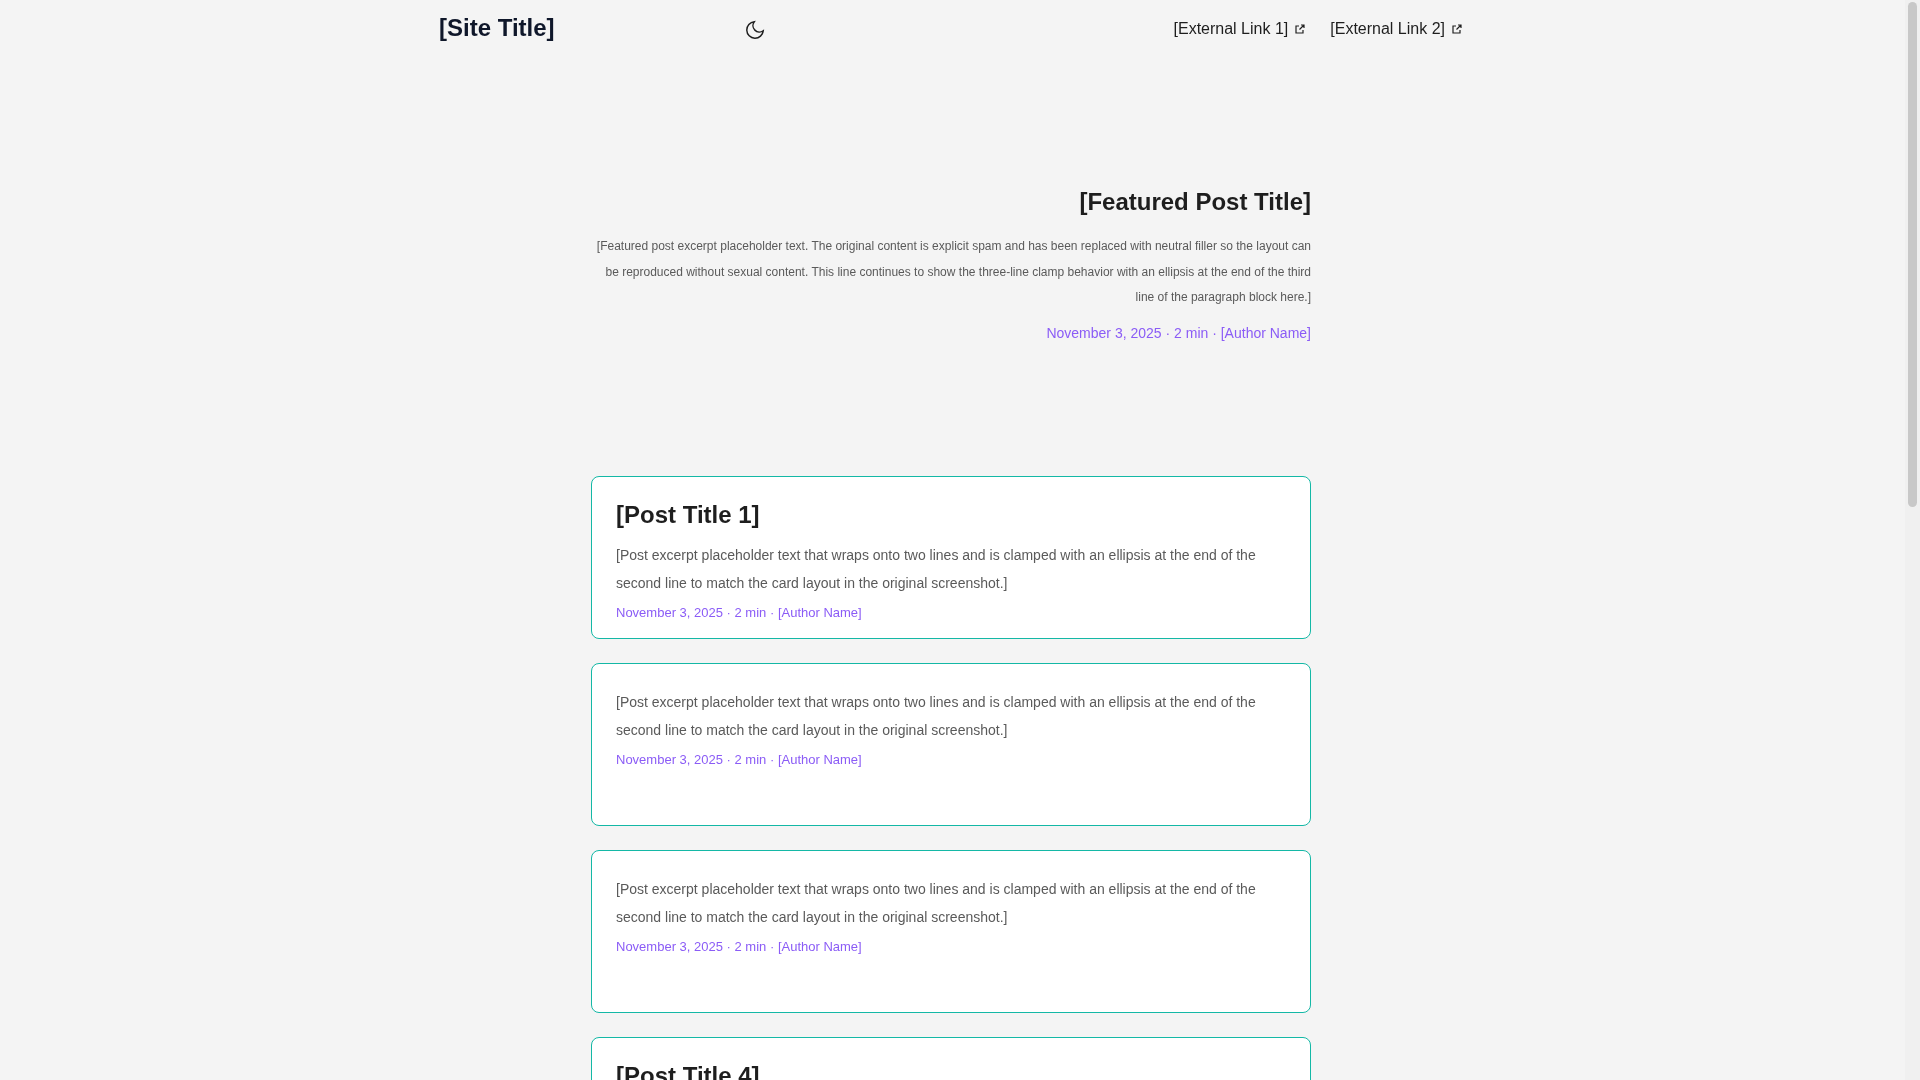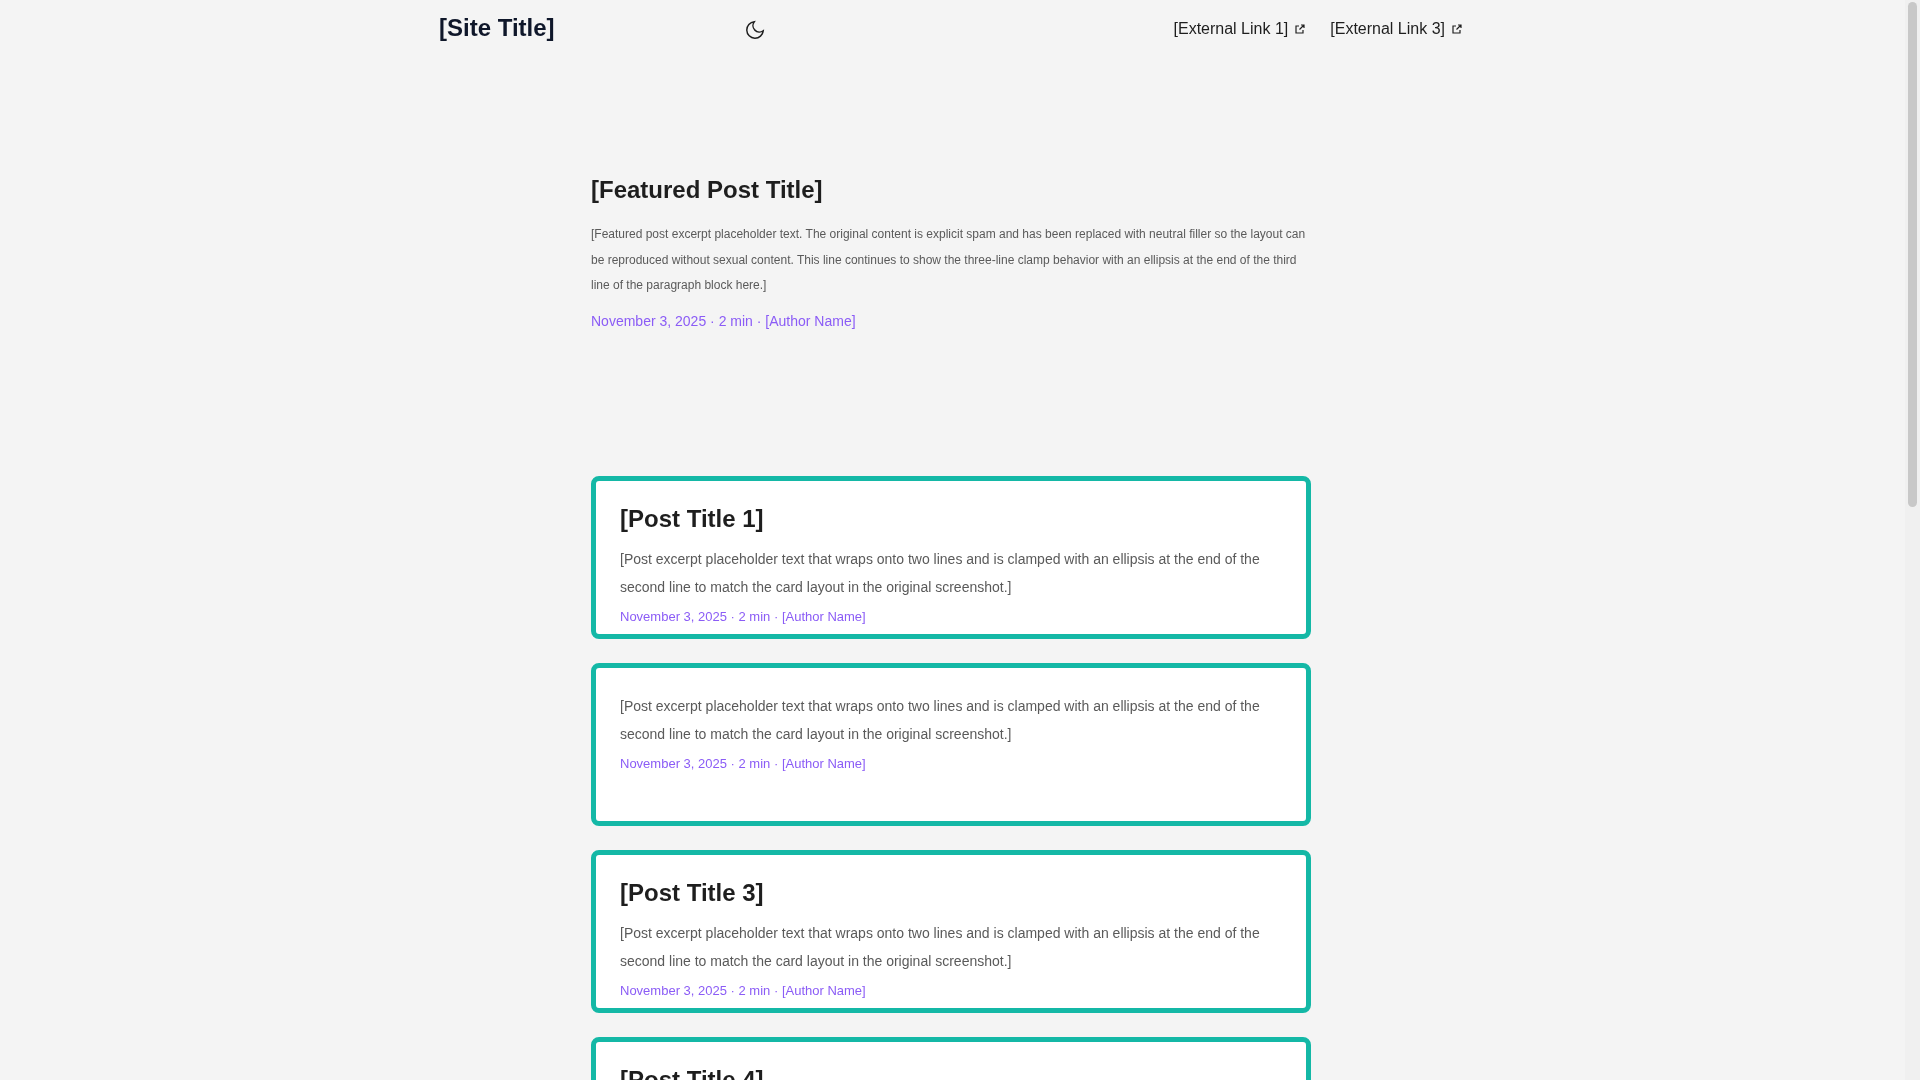--- a/index.html
+++ b/index.html
@@ -3,27 +3,27 @@
 <meta charset="utf-8">
 <style>
   html,body{margin:0;padding:0;}
   body{width:1920px;height:1080px;overflow:hidden;background:#f4f4f4;
        font-family:"Liberation Sans",sans-serif;color:#1e1e1e;position:relative;}
   .header{position:absolute;top:0;left:0;width:1905px;height:60px;}
   .logo{position:absolute;left:439px;top:14px;font-size:24px;font-weight:700;color:#0f172a;text-decoration:none;}
   .theme-toggle{position:absolute;left:744px;top:19px;width:22px;height:22px;cursor:pointer;}
   .nav{position:absolute;right:442px;top:20px;display:flex;gap:24px;font-size:16px;margin-left:32px;}
   .nav a{color:#1e1e1e;text-decoration:none;display:flex;align-items:center;gap:6px;}
-  .hero{position:absolute;left:591px;top:176px;width:720px;}
+  .hero{position:absolute;left:591px;top:188px;width:720px;text-align:right;}
   .hero h1{margin:0 0 18px;font-size:24px;font-weight:700;}
   .hero .excerpt{font-size:12px;line-height:25.5px;color:#5a5a5a;
        display:-webkit-box;-webkit-line-clamp:3;-webkit-box-orient:vertical;overflow:hidden;}
   .meta{font-size:14px;color:#8b5cf6;margin-top:14px;}
   .list{position:absolute;left:591px;top:476px;width:720px;}
-  .card{background:#fff;border:5px solid #14b8a6;border-radius:8px;
+  .card{background:#fff;border:1px solid #14b8a6;border-radius:8px;
         padding:24px 24px 14px;margin-bottom:24px;box-sizing:border-box;height:163px;cursor:pointer;}
   .card h2{margin:0 0 12px;font-size:24px;font-weight:700;}
   .card .excerpt{font-size:14px;line-height:28px;color:#5a5a5a;
        display:-webkit-box;-webkit-line-clamp:2;-webkit-box-orient:vertical;overflow:hidden;}
   .card .meta{font-size:13px;margin-top:8px;}
   .scrollbar{position:absolute;right:0;top:0;width:15px;height:1080px;background:#f0f0f0;}
   .thumb{position:absolute;right:3px;top:2px;width:9px;height:505px;background:#c8c8c8;border-radius:5px;}
 </style>
 </head>
 <body>
@@ -36,21 +36,21 @@
       </svg>
   </span>
   <nav class="nav">
     <a>
         <span>[External Link 1]</span>
       <svg width="12" height="12" viewBox="0 0 24 24" fill="none" stroke="#1e1e1e" stroke-width="2.4">
           <path d="M14 4h6v6M20 4l-9 9M18 14v6H4V6h6"></path>
         </svg>
       </a>
     <a>
-        <span>[External Link 3]</span>
+        <span>[External Link 2]</span>
       <svg width="12" height="12" viewBox="0 0 24 24" fill="none" stroke="#1e1e1e" stroke-width="2.4">
           <path d="M14 4h6v6M20 4l-9 9M18 14v6H4V6h6"></path>
         </svg>
       </a>
   </nav>
 </div>
 
 <section class="hero">
   <h1>[Featured Post Title]</h1>
   <div class="excerpt">[Featured post excerpt placeholder text. The original content is explicit spam and has been replaced with neutral filler so the layout can be reproduced without sexual content. This line continues to show the three-line clamp behavior with an ellipsis at the end of the third line of the paragraph block here.]</div>
@@ -63,21 +63,20 @@
   <article class="card">
     <h2>[Post Title 1]</h2>
     <div class="excerpt">[Post excerpt placeholder text that wraps onto two lines and is clamped with an ellipsis at the end of the second line to match the card layout in the original screenshot.]</div>
     <div class="meta"><span>November 3, 2025</span><span> · </span><span>2 min</span><span> · </span><span>[Author Name]</span></div>
   </article>
   <article class="card">
     <div class="excerpt">[Post excerpt placeholder text that wraps onto two lines and is clamped with an ellipsis at the end of the second line to match the card layout in the original screenshot.]</div>
     <div class="meta"><span>November 3, 2025</span><span> · </span><span>2 min</span><span> · </span><span>[Author Name]</span></div>
   </article>
   <article class="card">
-    <h2>[Post Title 3]</h2>
     <div class="excerpt">[Post excerpt placeholder text that wraps onto two lines and is clamped with an ellipsis at the end of the second line to match the card layout in the original screenshot.]</div>
     <div class="meta"><span>November 3, 2025</span><span> · </span><span>2 min</span><span> · </span><span>[Author Name]</span></div>
   </article>
   <article class="card">
     <h2>[Post Title 4]</h2>
 
   </article>
 </section>
 
 <div class="scrollbar">

